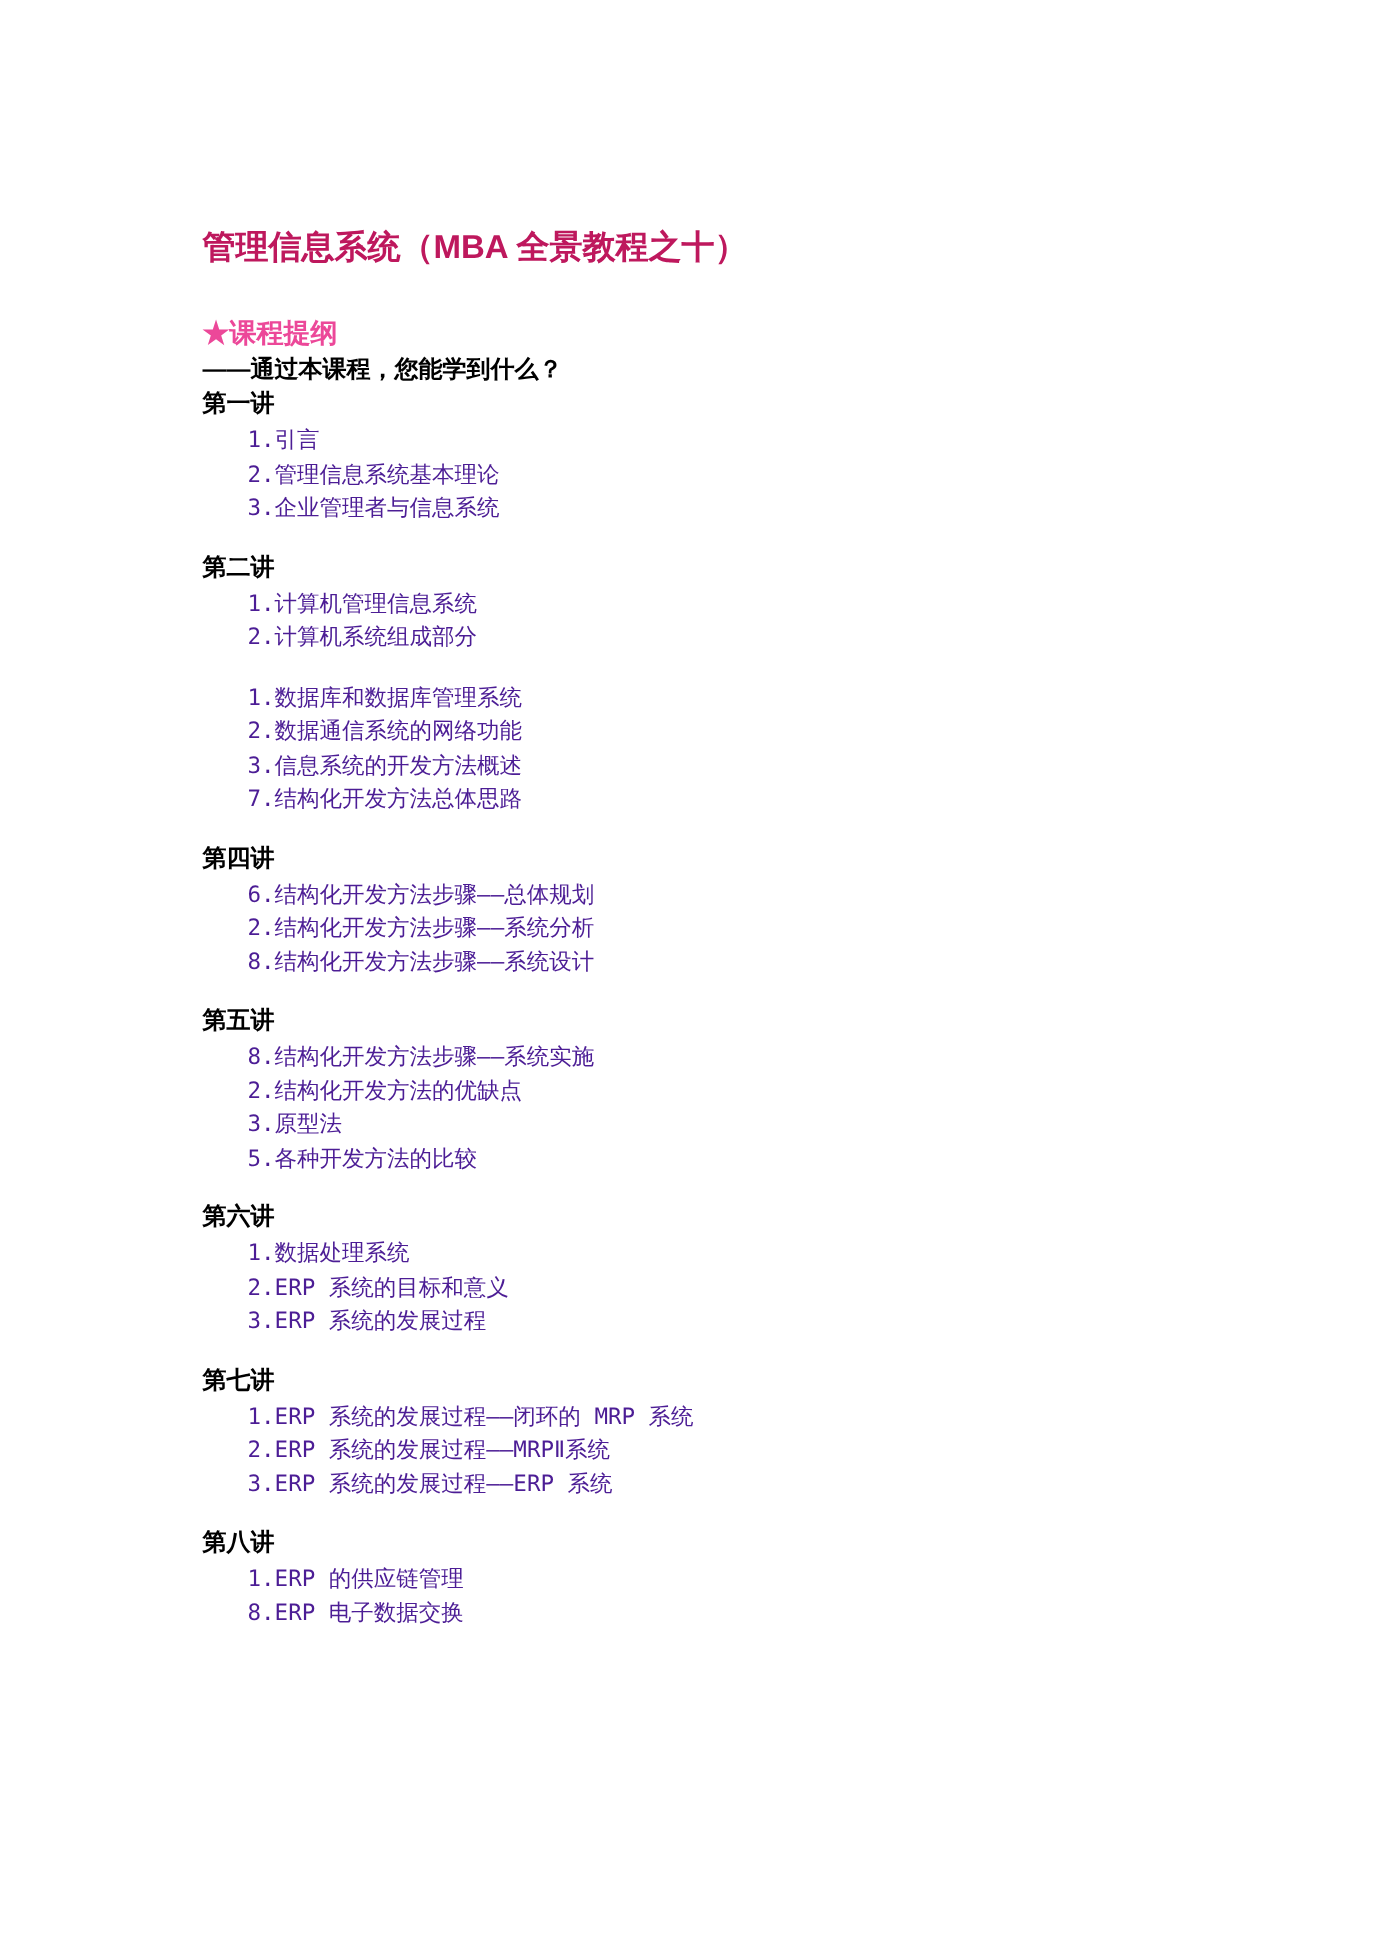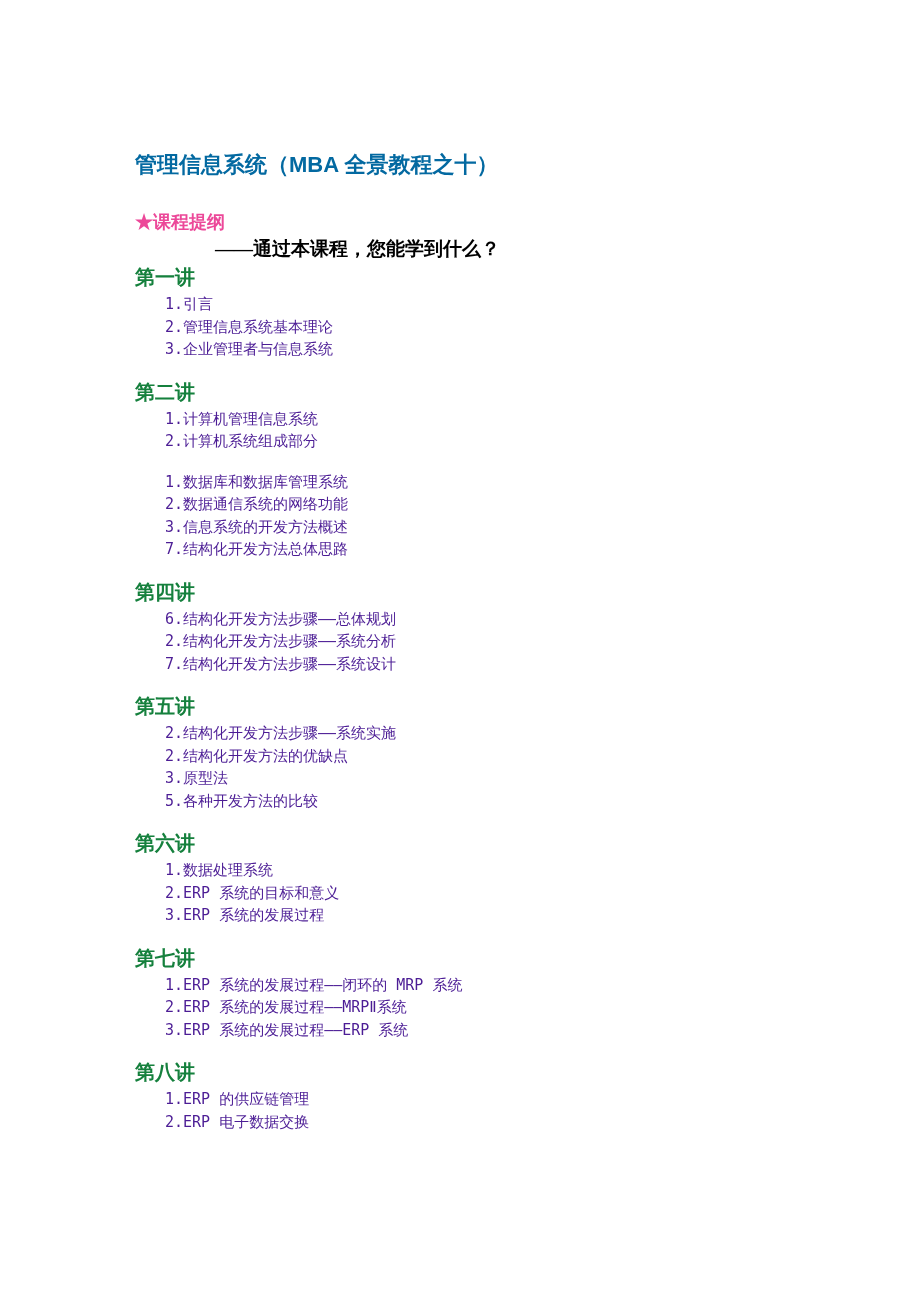--- a/index.html
+++ b/index.html
@@ -11,43 +11,42 @@
       background: #ffffff;
       font-family: "SimSun", "宋体", serif;
       width: 920px;
       height: 1302px;
       padding: 150px 135px 50px 135px;
     }
     .title {
       font-family: "SimHei", "黑体", sans-serif;
       font-size: 22px;
       font-weight: bold;
-      color: #0369a1;
+      color: #be185d;
       margin-bottom: 30px;
     }
     .star-heading {
       font-family: "SimHei", "黑体", sans-serif;
       font-size: 18px;
       font-weight: bold;
       color: #ec4899;
       margin-bottom: 2px;
     }
     .subtitle {
-      font-family: Liberation Serif, serif;
-      font-size: 19px;
+      font-family: Liberation Sans, sans-serif;
+      font-size: 16px;
       font-weight: bold;
       color: #000000;
-      margin-left: 80px;
       margin-bottom: 2px;
     }
     .lecture-title {
       font-family: "SimHei", "黑体", sans-serif;
-      font-size: 20px;
+      font-size: 16px;
       font-weight: bold;
-      color: #15803d;
+      color: #000000;
       margin-bottom: 2px;
     }
     .lecture-item {
       font-family: "SimSun", "宋体", monospace;
       font-size: 15px;
       color: #4c1d95;
       margin-left: 30px;
       line-height: 1.5;
     }
     .lecture-block {
@@ -82,26 +81,26 @@
   <div class="lecture-item">1.数据库和数据库管理系统</div>
   <div class="lecture-item">2.数据通信系统的网络功能</div>
   <div class="lecture-item">3.信息系统的开发方法概述</div>
   <div class="lecture-item">7.结构化开发方法总体思路</div>
 </div>
 
 <div class="lecture-block">
   <div class="lecture-title">第四讲</div>
   <div class="lecture-item">6.结构化开发方法步骤——总体规划</div>
   <div class="lecture-item">2.结构化开发方法步骤——系统分析</div>
-  <div class="lecture-item">7.结构化开发方法步骤——系统设计</div>
+  <div class="lecture-item">8.结构化开发方法步骤——系统设计</div>
 </div>
 
 <div class="lecture-block">
   <div class="lecture-title">第五讲</div>
-  <div class="lecture-item">2.结构化开发方法步骤——系统实施</div>
+  <div class="lecture-item">8.结构化开发方法步骤——系统实施</div>
   <div class="lecture-item">2.结构化开发方法的优缺点</div>
   <div class="lecture-item">3.原型法</div>
   <div class="lecture-item">5.各种开发方法的比较</div>
 </div>
 
 <div class="lecture-block">
   <div class="lecture-title">第六讲</div>
   <div class="lecture-item">1.数据处理系统</div>
   <div class="lecture-item">2.ERP 系统的目标和意义</div>
   <div class="lecture-item">3.ERP 系统的发展过程</div>
@@ -110,14 +109,14 @@
 <div class="lecture-block">
   <div class="lecture-title">第七讲</div>
   <div class="lecture-item">1.ERP 系统的发展过程——闭环的 MRP 系统</div>
   <div class="lecture-item">2.ERP 系统的发展过程——MRPⅡ系统</div>
   <div class="lecture-item">3.ERP 系统的发展过程——ERP 系统</div>
 </div>
 
 <div class="lecture-block">
   <div class="lecture-title">第八讲</div>
   <div class="lecture-item">1.ERP 的供应链管理</div>
-  <div class="lecture-item">2.ERP 电子数据交换</div>
+  <div class="lecture-item">8.ERP 电子数据交换</div>
 </div>
 
 </body></html>

